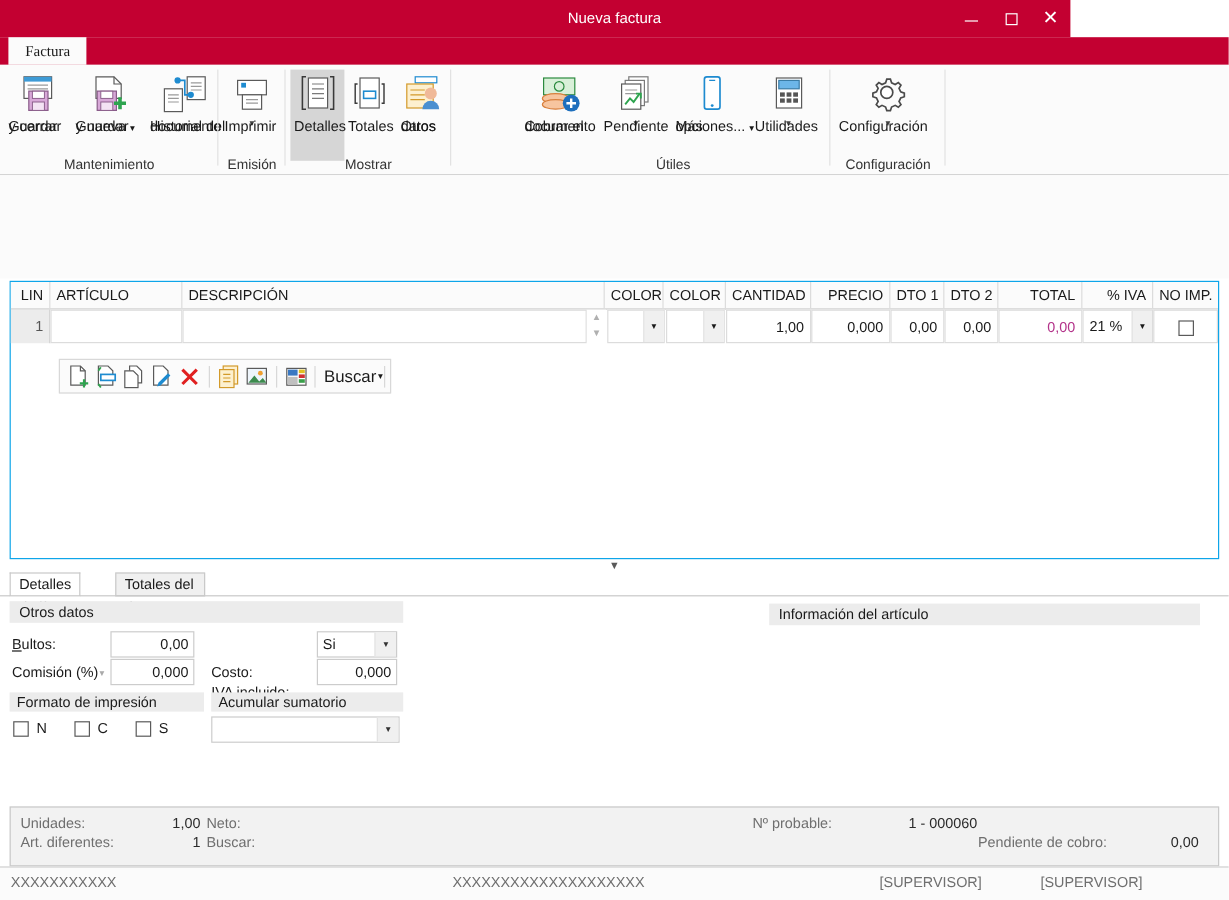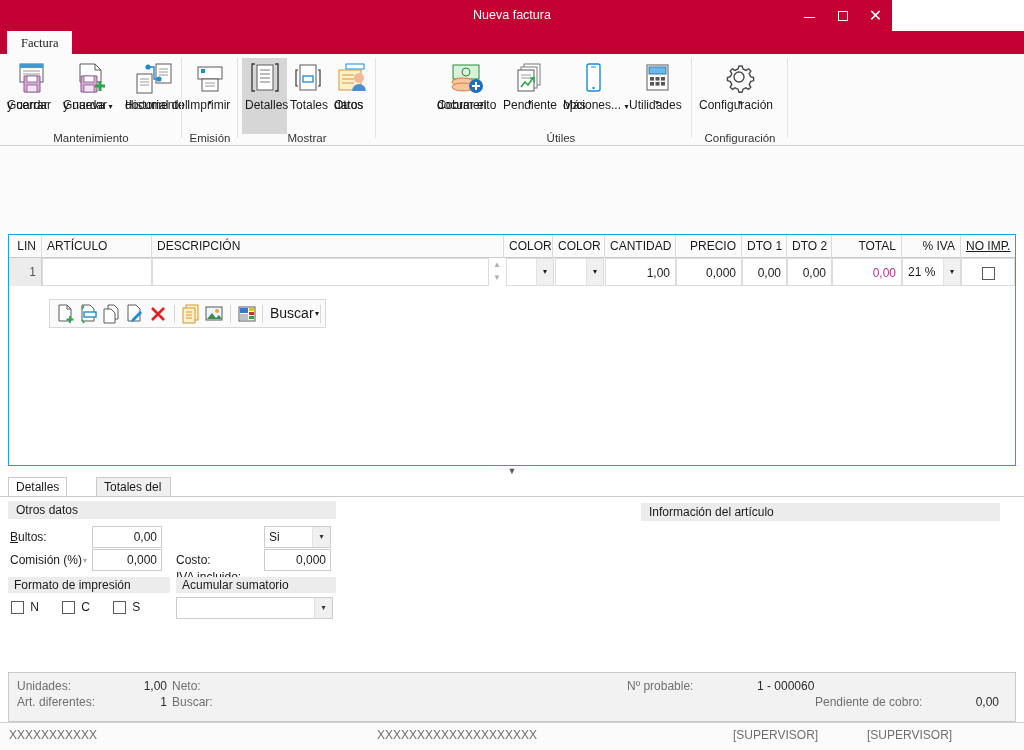--- a/index.html
+++ b/index.html
@@ -423,21 +423,21 @@
       <div class="gh" style="left:33px;  width:110px;">ARTÍCULO</div>
       <div class="gh" style="left:143px; width:352px;">DESCRIPCIÓN</div>
       <div class="gh" style="left:495px; width:49px;">COLOR</div>
       <div class="gh" style="left:544px; width:52px;">COLOR</div>
       <div class="gh r" style="left:596px; width:71px;">CANTIDAD</div>
       <div class="gh r" style="left:667px; width:66px;">PRECIO</div>
       <div class="gh r" style="left:733px; width:45px;">DTO 1</div>
       <div class="gh r" style="left:778px; width:45px;">DTO 2</div>
       <div class="gh r" style="left:823px; width:70px;">TOTAL</div>
       <div class="gh r" style="left:893px; width:59px;">% IVA</div>
-      <div class="gh" style="left:952px; width:54px; border-right:none;text-decoration:underline;">NO IMP.</div>
+      <div class="gh" style="left:952px; width:54px; border-right:none;">NO IMP.</div>
     </div>
 
     <div class="grow">
       <div class="gc lincell" style="left:0px; width:33px;">1</div>
       <div class="gc cellbox" style="left:33px; width:110px;"></div>
       <div class="gc cellbox" style="left:143px; width:337px;"></div>
       <div class="spin" style="left:480px;">
           <i>▲</i>
           <i>▼</i>
         </div>

